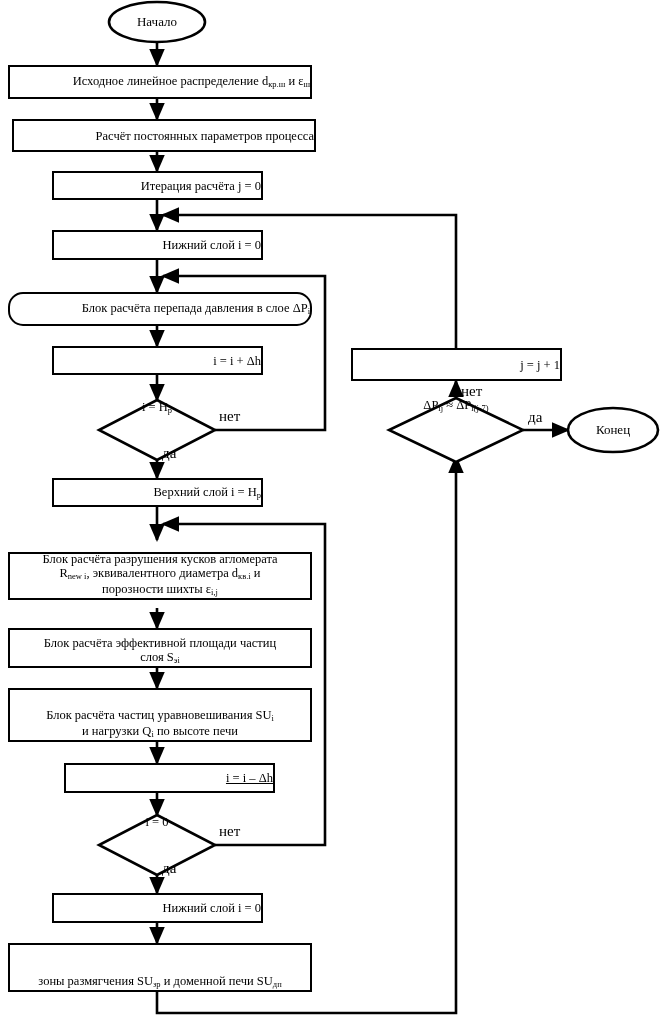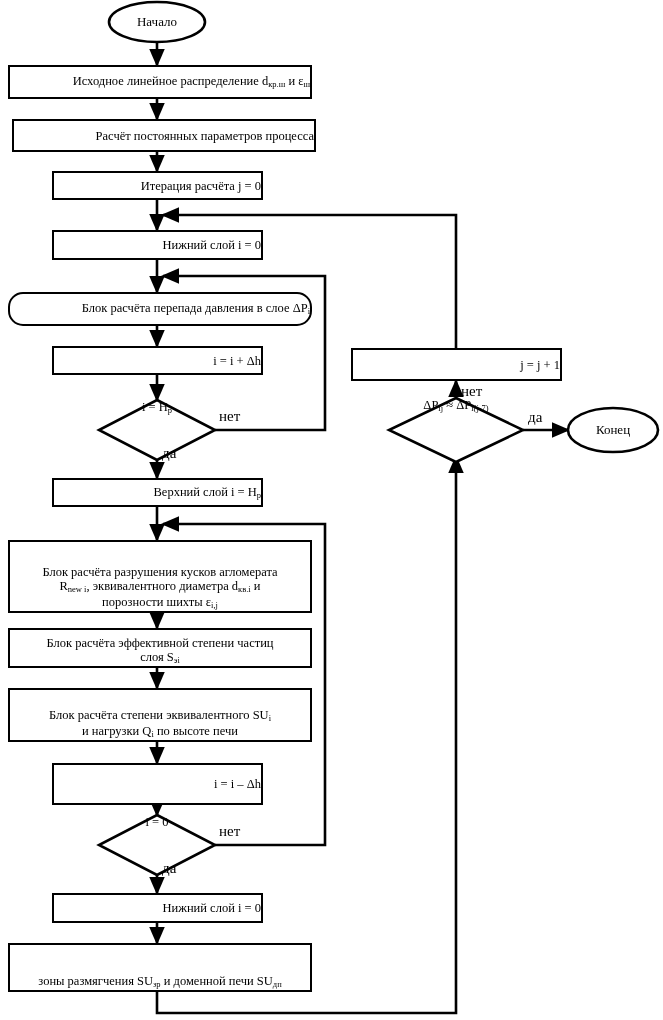--- a/index.html
+++ b/index.html
@@ -150,37 +150,37 @@
         <span class="nw"><span>i = H</span><sub>p</sub></span>
       </div>
   </div>
   <div class="label" style="left:219px;top:408px;">нет</div>
   <div class="label" style="left:162px;top:445px;">да</div>
 
   <div class="node rect" style="left:52px;top:478px;width:211px;height:29px;">
     <span class="nw"><span>Верхний слой i = H</span><sub>p</sub></span>
   </div>
 
-  <div class="node rect" style="left:8px;top:540px;width:304px;height:73px;flex-direction:column;">
+  <div class="node rect" style="left:8px;top:552px;width:304px;height:48px;flex-direction:column;">
     <span>Блок расчёта разрушения кусков агломерата</span>
     <span class="nw"><span>R</span><sub>new i</sub><span>, эквивалентного диаметра d</span><sub>кв.i</sub><span> и</span></span>
     <span class="nw"><span>порозности шихты ε</span><sub>i,j</sub></span>
   </div>
 
   <div class="node rect" style="left:8px;top:628px;width:304px;height:40px;flex-direction:column;">
-    <span>Блок расчёта эффективной степени частиц</span>
+    <span>Блок расчёта эффективной площади частиц</span>
     <span class="nw"><span>слоя S</span><sub>эi</sub></span>
   </div>
 
   <div class="node rect" style="left:8px;top:688px;width:304px;height:54px;flex-direction:column;">
-    <span class="nw"><span>Блок расчёта степени эквивалентного SU</span><sub>i</sub></span>
+    <span class="nw"><span>Блок расчёта частиц уравновешивания SU</span><sub>i</sub></span>
     <span class="nw"><span>и нагрузки Q</span><sub>i</sub><span> по высоте печи</span></span>
   </div>
 
-  <div class="node rect" style="left:52px;top:763px;width:211px;height:42px;">
+  <div class="node rect" style="left:64px;top:763px;width:211px;height:30px;text-decoration:underline;">
     <span>i = i – Δh</span>
   </div>
 
   <div class="shape-host" style="left:99px;top:815px;width:116px;height:60px;">
     <div class="diamond-label">i = 0</div>
   </div>
   <div class="label" style="left:219px;top:823px;">нет</div>
   <div class="label" style="left:162px;top:860px;">да</div>
 
   <div class="node rect" style="left:52px;top:893px;width:211px;height:30px;">

